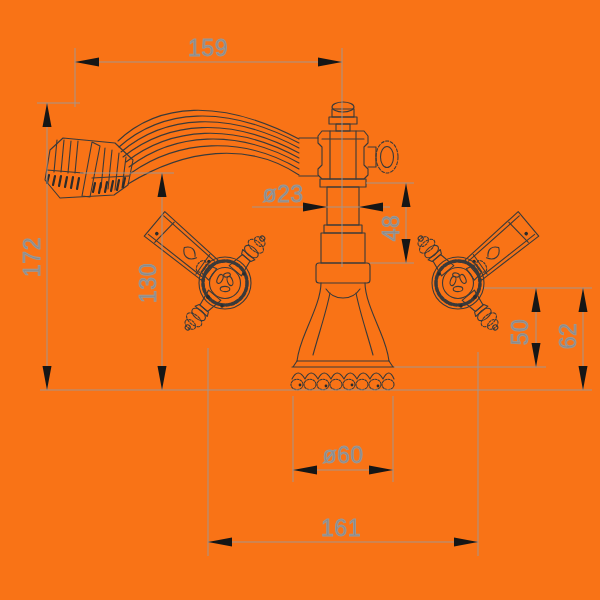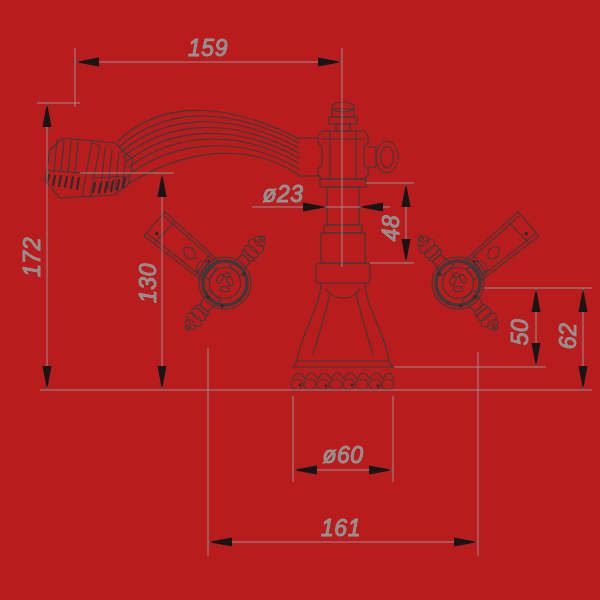--- a/index.html
+++ b/index.html
@@ -1,16 +1,16 @@
 <!DOCTYPE html>
 <html><head>
 <meta charset="utf-8">
 <style>
   html,body{margin:0;padding:0;background:#f4f4f2;}
-  .canvas{width:600px;height:600px;background:#b91c1c;position:relative;overflow:hidden;font-style:italic;}
+  .canvas{width:600px;height:600px;background:#f97316;position:relative;overflow:hidden;}
   svg{display:block;}
   .draw{stroke:#3a3a3a;fill:none;stroke-width:1.1;stroke-linecap:round;stroke-linejoin:round;}
   .dark{stroke:#2b2b2b;stroke-width:2.2;}
   .dot{fill:#2b2b2b;stroke:none;}
   .dim{stroke:#9a9a9a;fill:none;stroke-width:0.9;stroke-linecap:butt;}
   .dimtext{font-family:"Liberation Sans","DejaVu Sans",sans-serif;font-size:23px;fill:#8a8a8a;letter-spacing:0.5px;}
   .arrow{fill:#161616;stroke:none;}
 </style>
 </head>
 <body>

